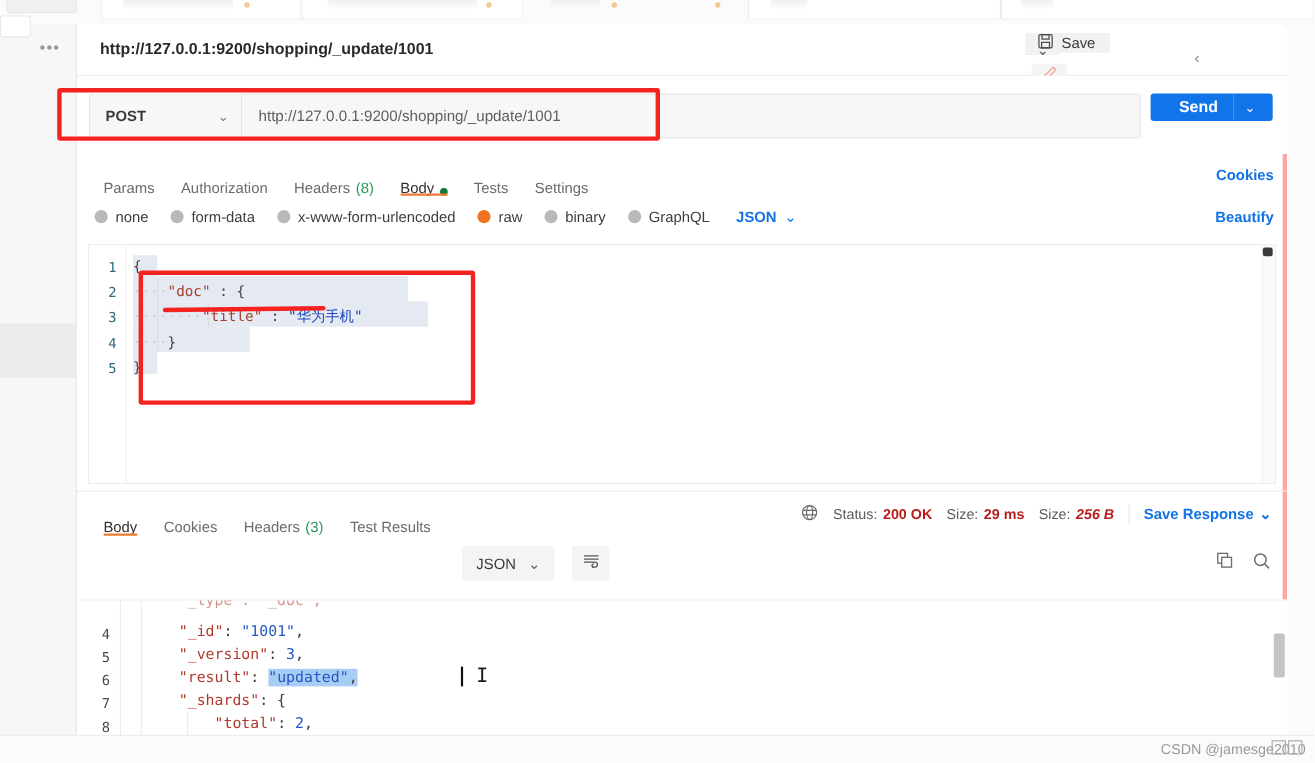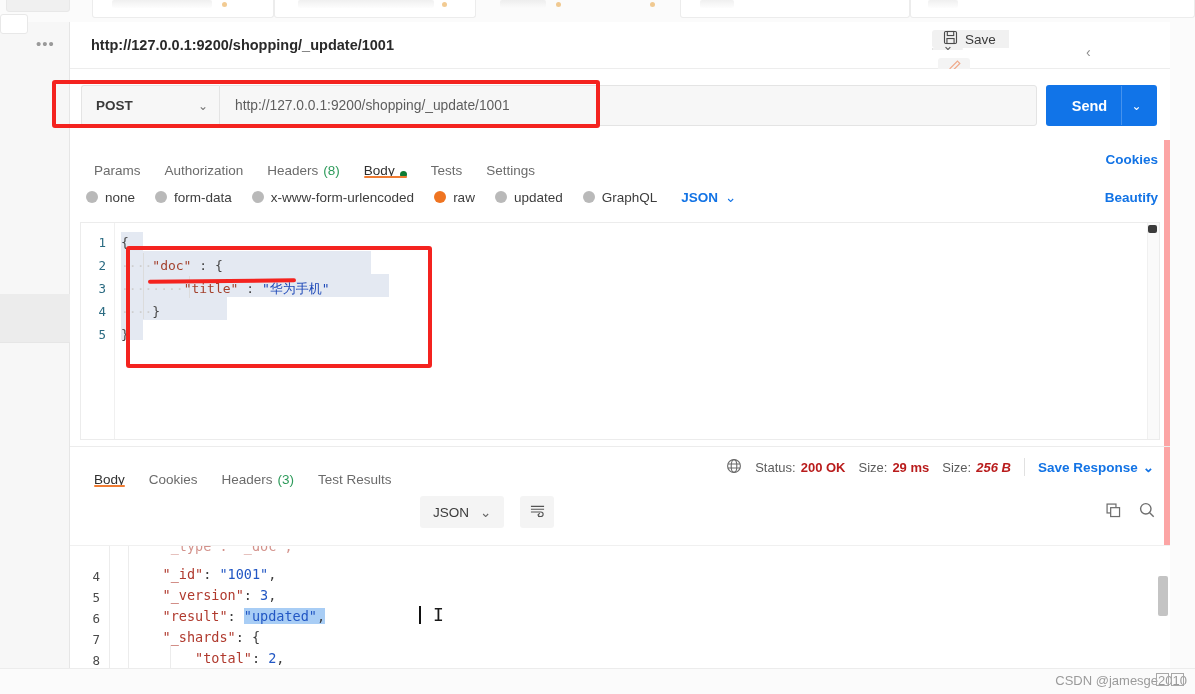--- a/index.html
+++ b/index.html
@@ -57,21 +57,21 @@
   }
   .sidebar-divider {
     position: absolute; left: 0; top: 320px; width: 70px; height: 1px;
     background: #e6e6e6;
   }
 
   
   .main {
     position: absolute; left: 70px; top: 22px;
     width: 1100px; height: 672px; background: #ffffff;
-    border-right: 6px solid #fca5a5;
+    border-right: 4px solid #fca5a5;
   }
 
   
   .title-row {
     position: absolute; left: 0; top: 0; width: 1100px; height: 47px;
     background: #ffffff; border-bottom: 1px solid #ededed;
   }
   .req-title {
     position: absolute; left: 21px; top: 15px;
     font-size: 14.5px; font-weight: bold; color: #2a2a2a; white-space: nowrap;
@@ -113,21 +113,21 @@
     margin-left: 14px; font-size: 13.5px; font-weight: bold; color: #3a3a3a; flex: 1;
   }
   .method-caret { margin-right: 11px; color: #767676; font-size: 12px; }
   .url-input-box {
     position: absolute; left: 149px; top: 16px; width: 818px; height: 41px;
     background: #f7f7f7; border: 1px solid #e4e4e4; border-radius: 0 3px 3px 0;
     display: flex; align-items: center; cursor: text;
   }
   .url-text { margin-left: 15px; font-size: 13.8px; color: #5e5e5e; }
   .send-btn {
-    position: absolute; left: 976px; top: 16px; width: 111px; height: 41px;
+    position: absolute; left: 976px; top: 16px; width: 111px; height: 25px;
     background: #1174e8; border: none; border-radius: 3px; cursor: pointer;
     display: flex; align-items: center;
   }
   .send-label {
     flex: 1; text-align: center; color: #fff; font-size: 14.5px; font-weight: bold;
     padding-left: 6px;
   }
   .send-caret {
     width: 30px; display: flex; align-items: center; justify-content: center;
     color: #fff; font-size: 12px; border-left: 1px solid rgba(255,255,255,.22);
@@ -421,21 +421,21 @@
       <div class="radio-item">
         <span class="radio-dot"></span>
         <span>x-www-form-urlencoded</span>
       </div>
       <div class="radio-item">
         <span class="radio-dot on"></span>
         <span>raw</span>
       </div>
       <div class="radio-item">
         <span class="radio-dot"></span>
-        <span>updated</span>
+        <span>binary</span>
       </div>
       <div class="radio-item">
         <span class="radio-dot"></span>
         <span>GraphQL</span>
       </div>
       <div class="fmt-select">
         <span>JSON</span>
         <span style="font-weight:normal;">⌄</span>
       </div>
       <div class="beautify">Beautify</div>

